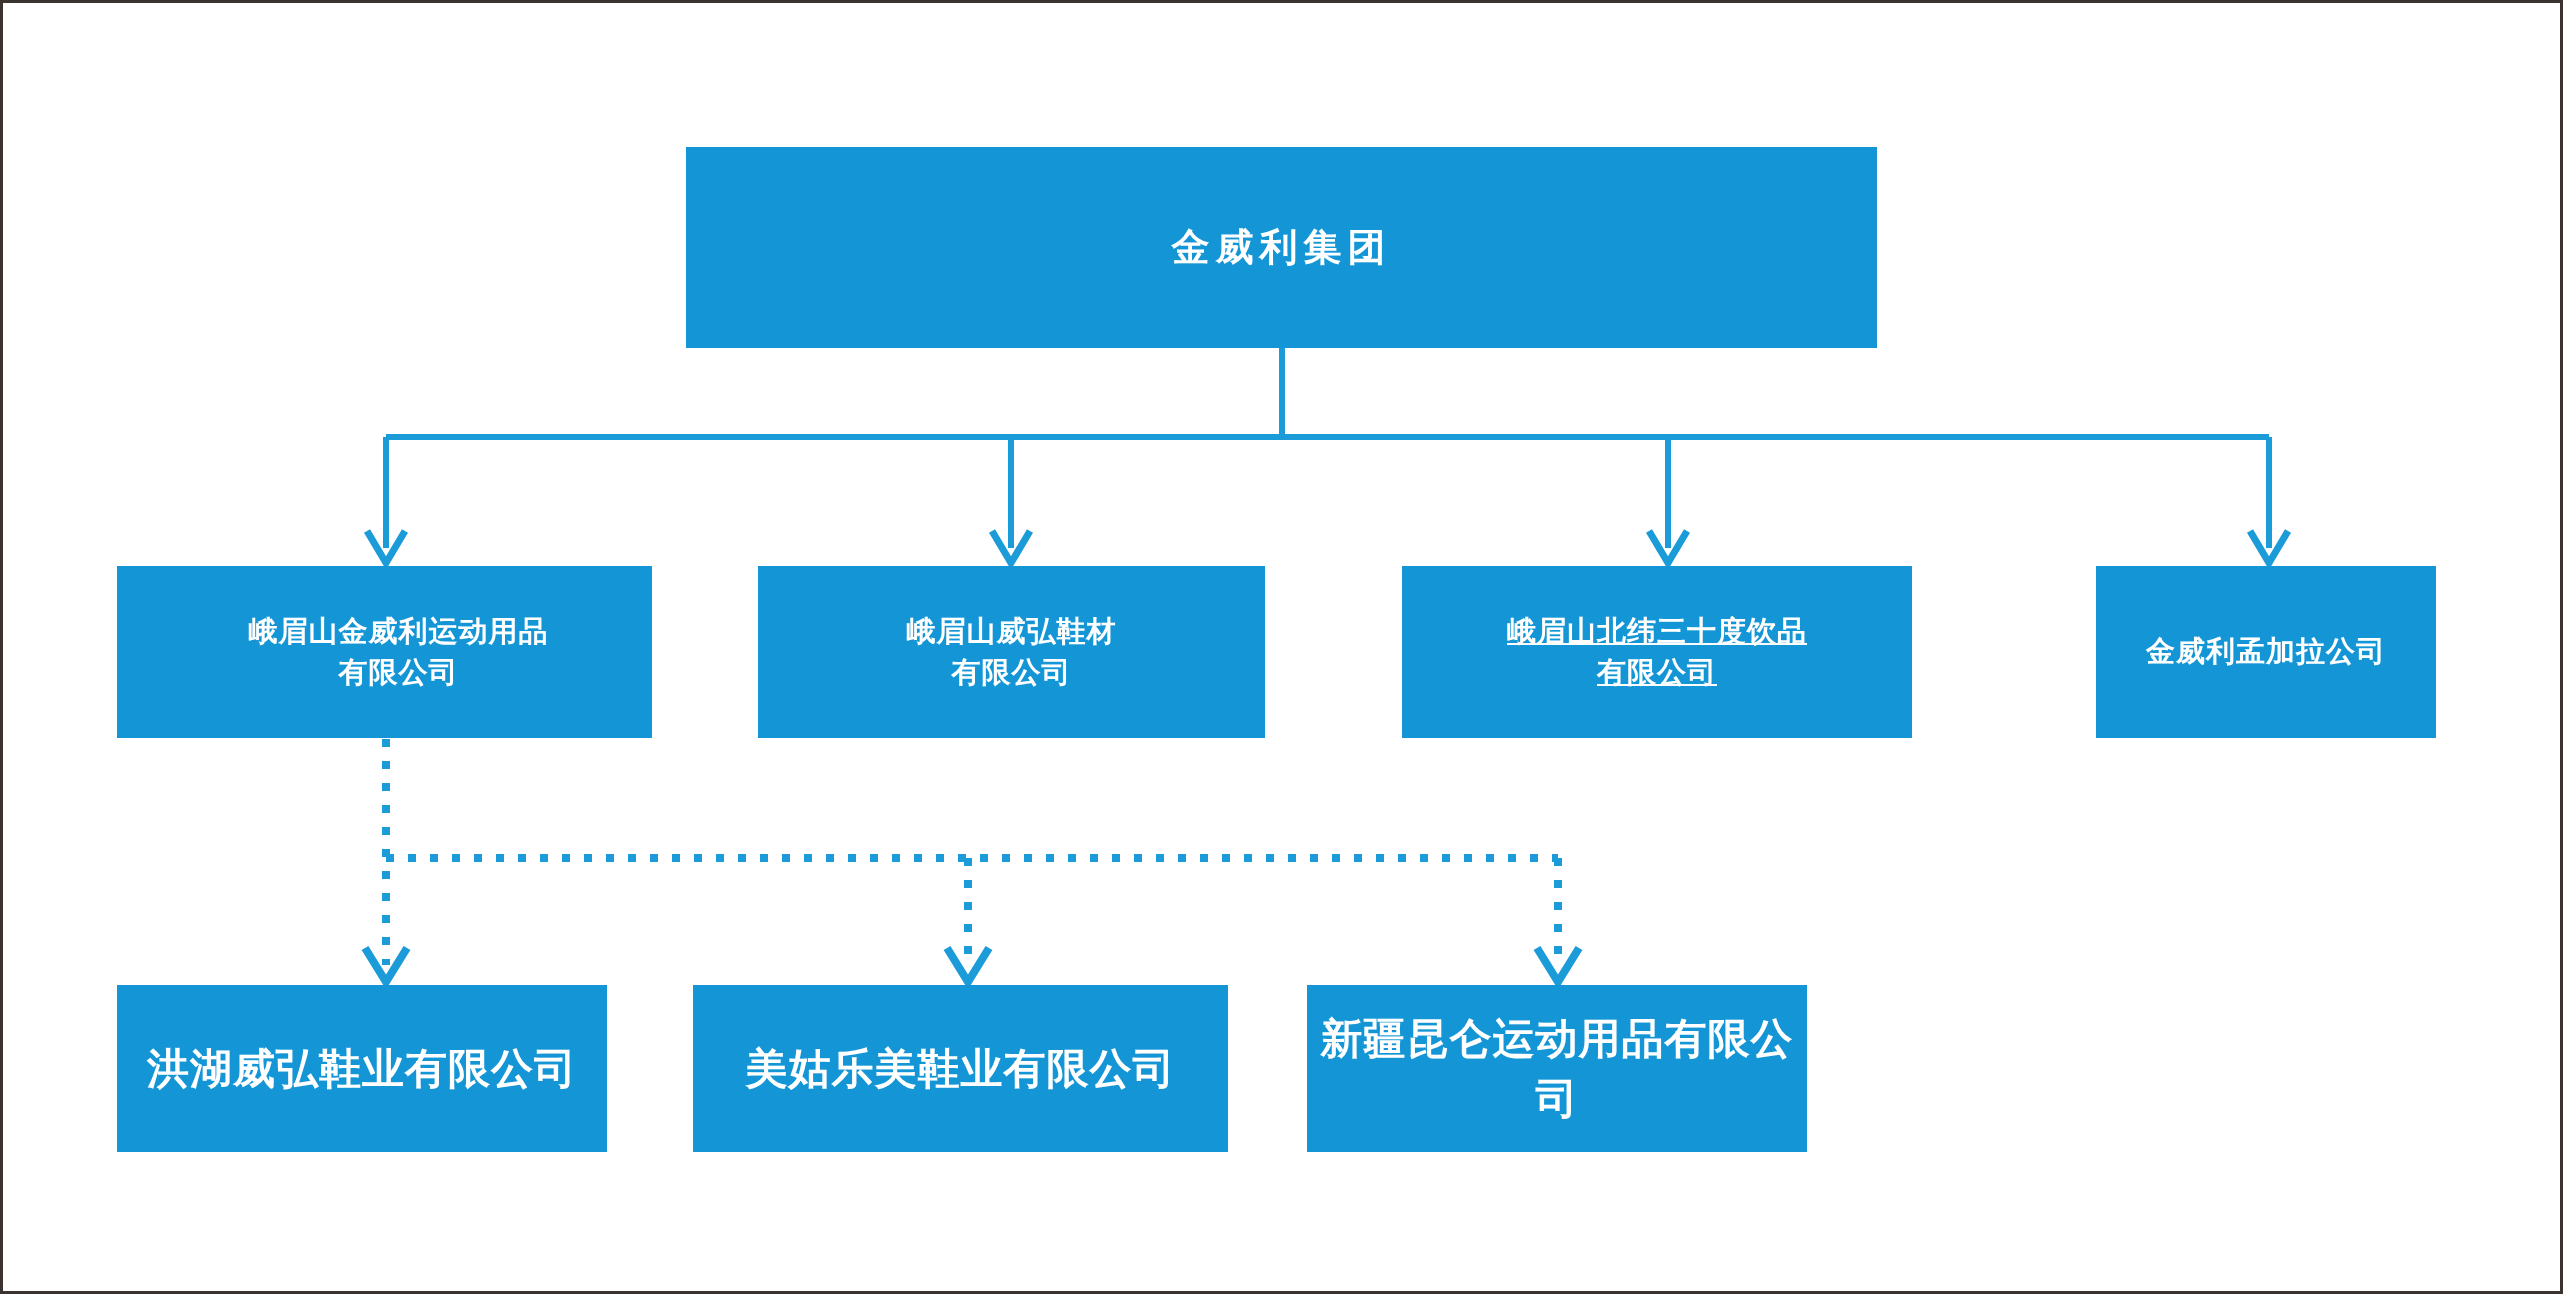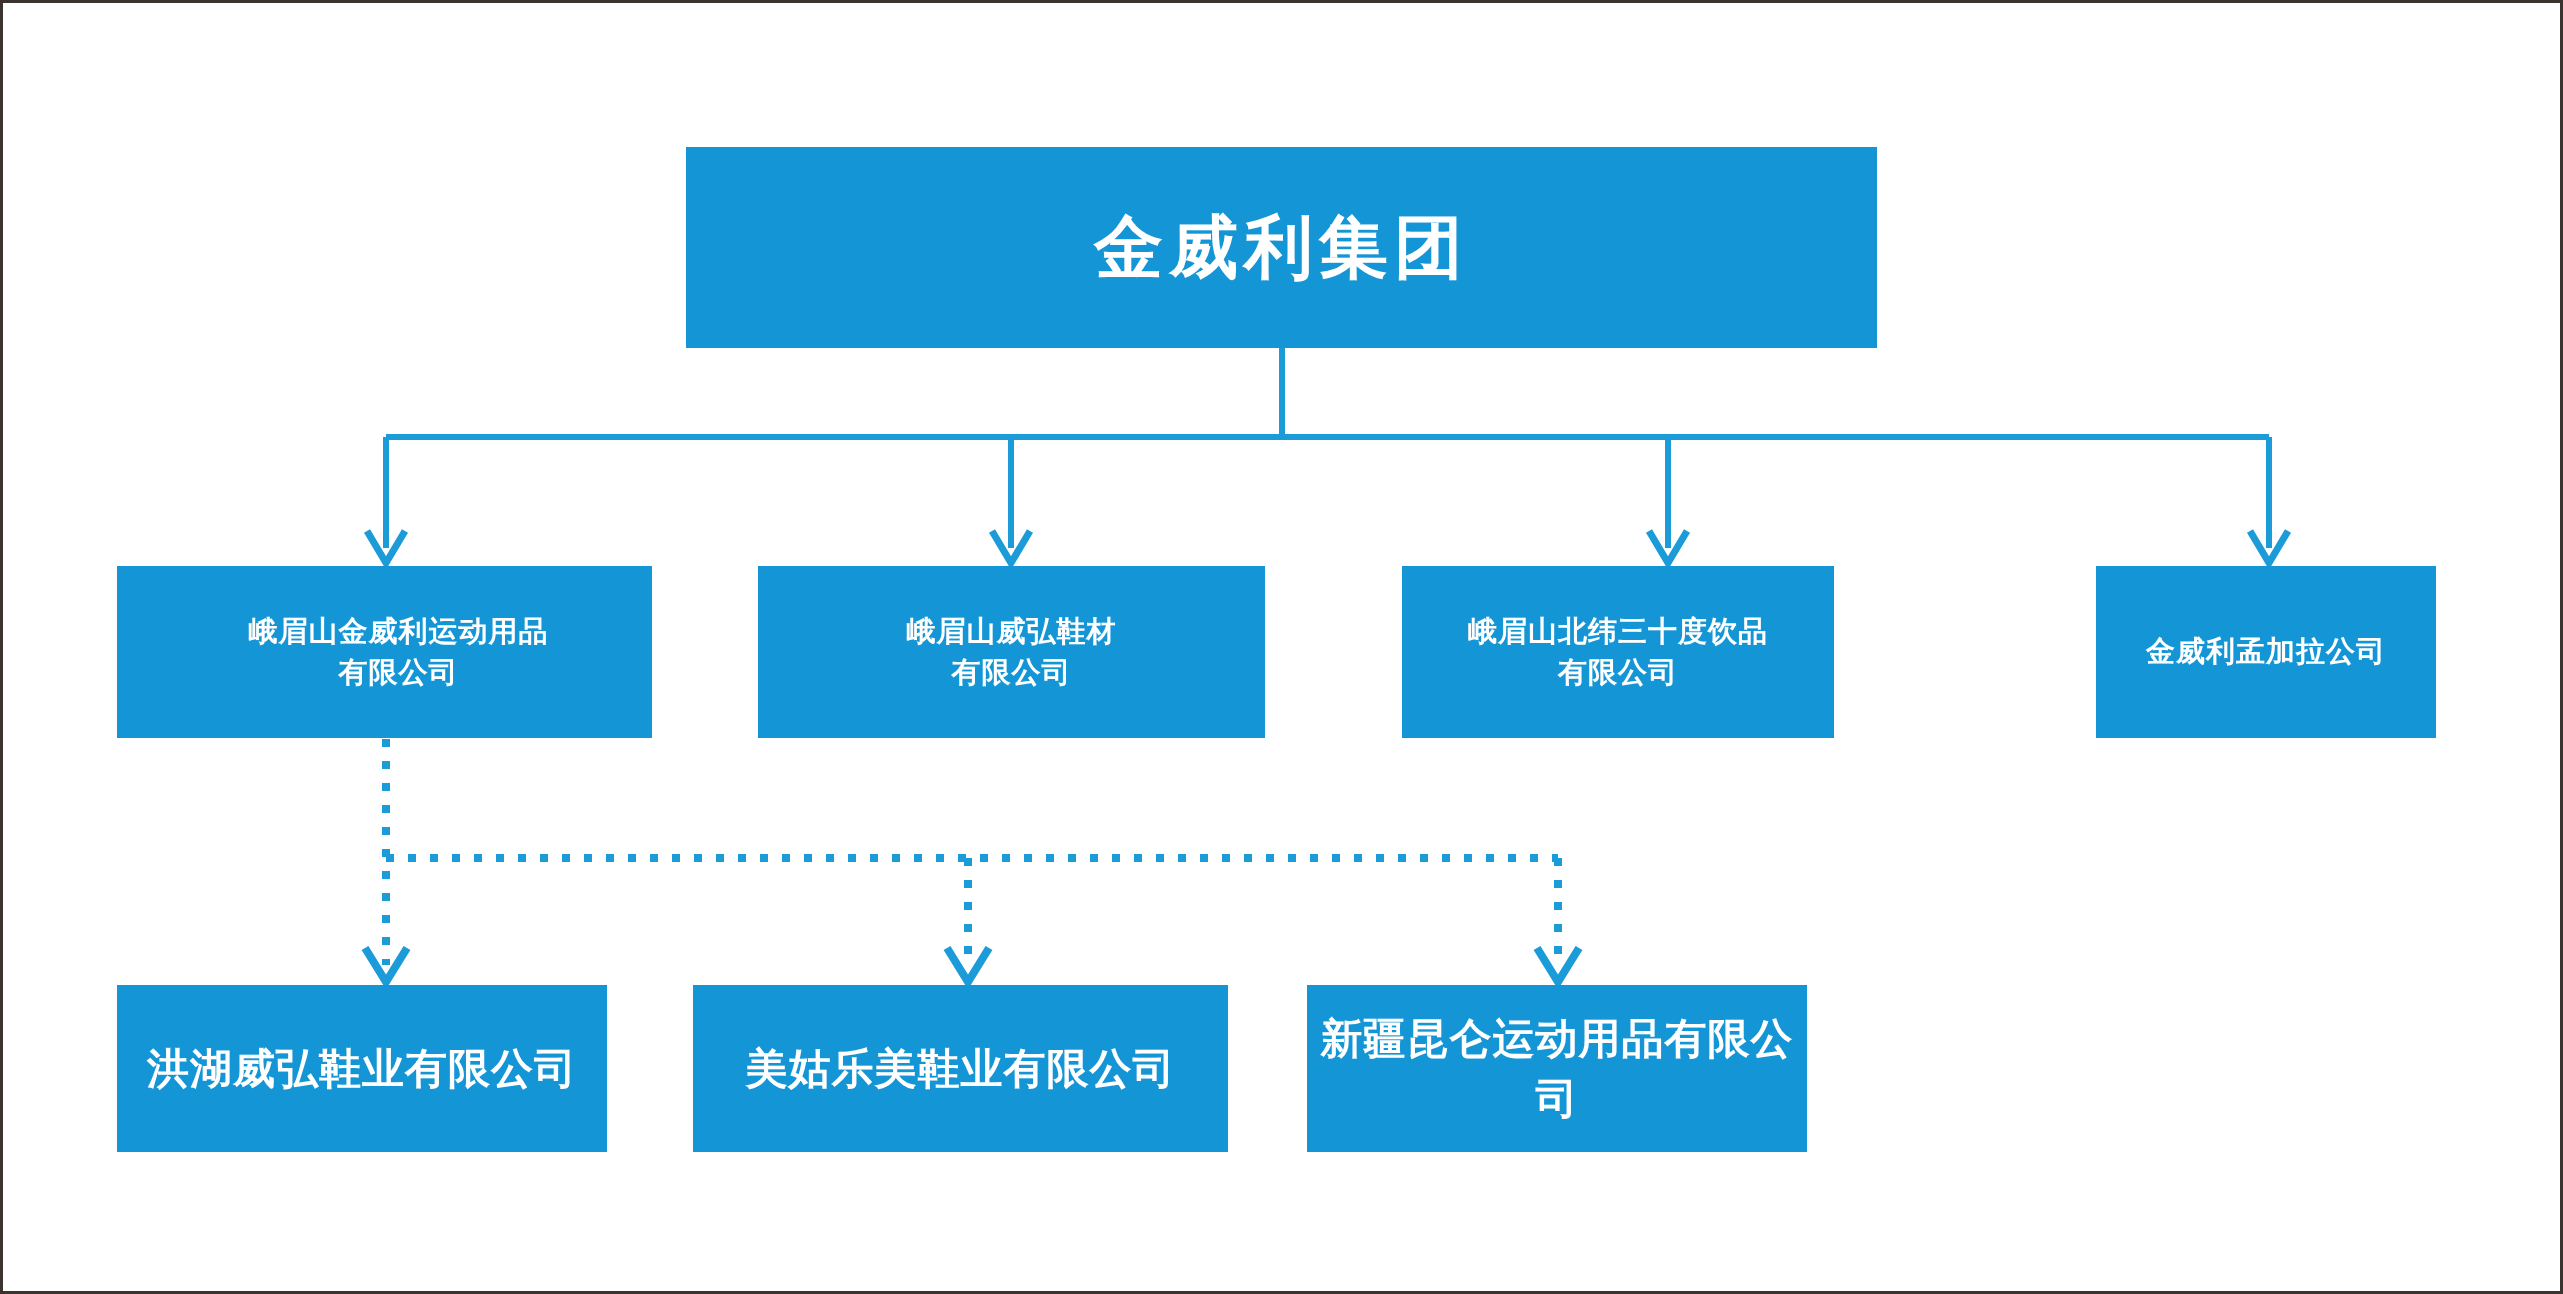--- a/index.html
+++ b/index.html
@@ -29,31 +29,31 @@
     line-height: 1.42;
     box-sizing: border-box;
     white-space: pre-line;
     letter-spacing: 1px;
   }
   #node-root {
     left: 683px;
     top: 144px;
     width: 1191px;
     height: 201px;
-    font-size: 69px;
+    font-size: 38px;
     letter-spacing: 6px;
   }
   .node-l2 {
     top: 563px;
     height: 172px;
     font-size: 29px;
   }
   #node-l2-0 { left: 114px; width: 535px; padding-left: 28px; }
   #node-l2-1 { left: 755px; width: 507px; }
-  #node-l2-2 { left: 1399px; width: 432px; }
+  #node-l2-2 { left: 1399px; width: 510px; text-decoration: underline; }
   #node-l2-3 { left: 2093px; width: 340px; }
 
   .node-l3 {
     top: 982px;
     height: 167px;
     font-size: 42px;
   }
   #node-l3-0 { left: 114px; width: 490px; }
   #node-l3-1 { left: 690px; width: 535px; }
   #node-l3-2 { left: 1304px; width: 500px; }

